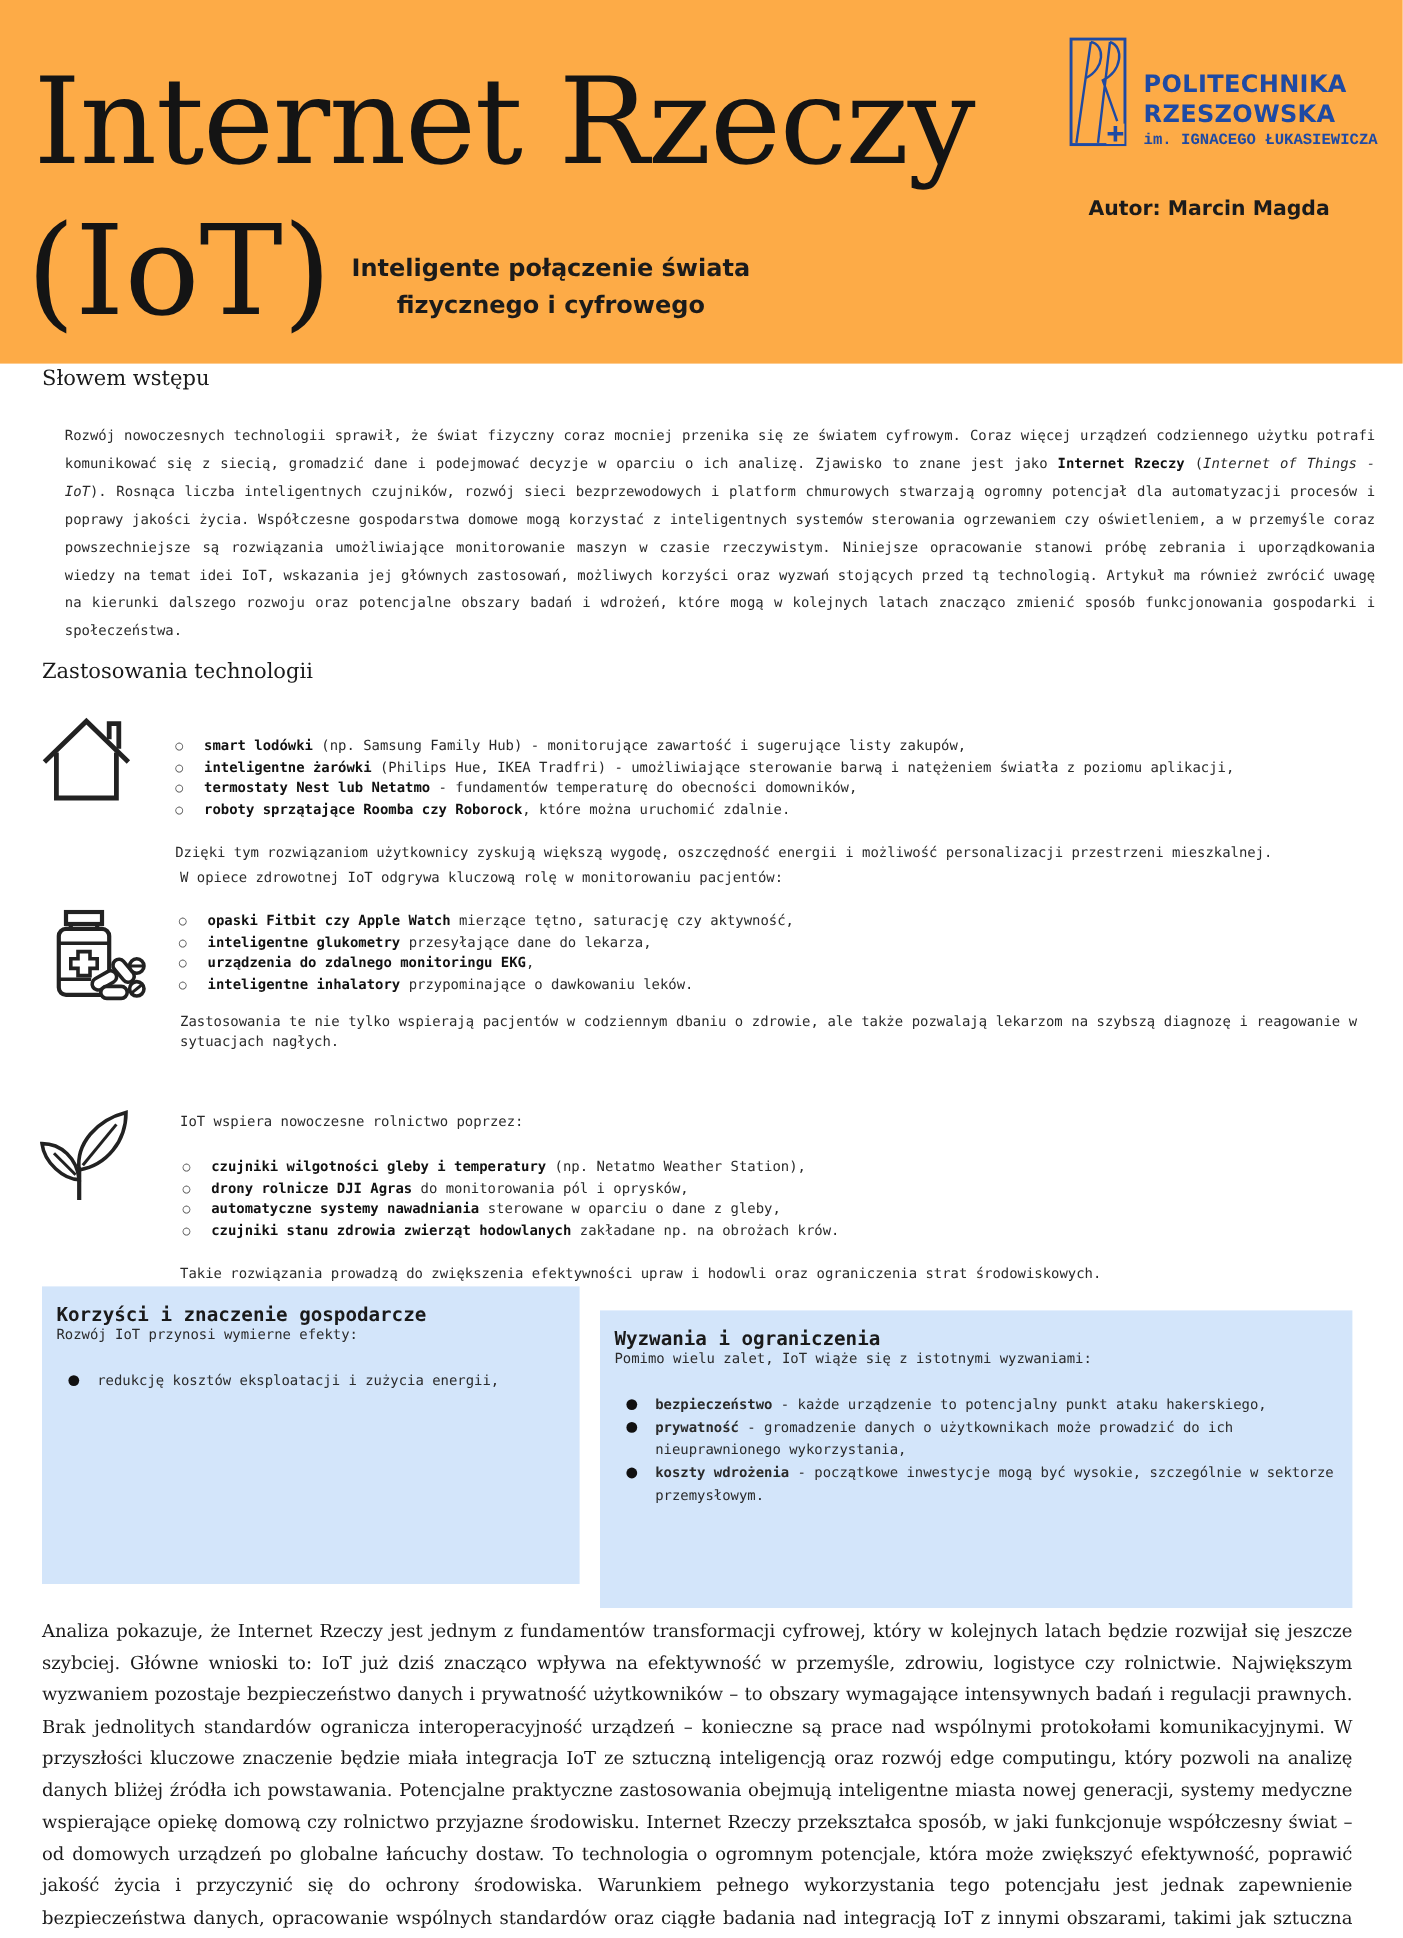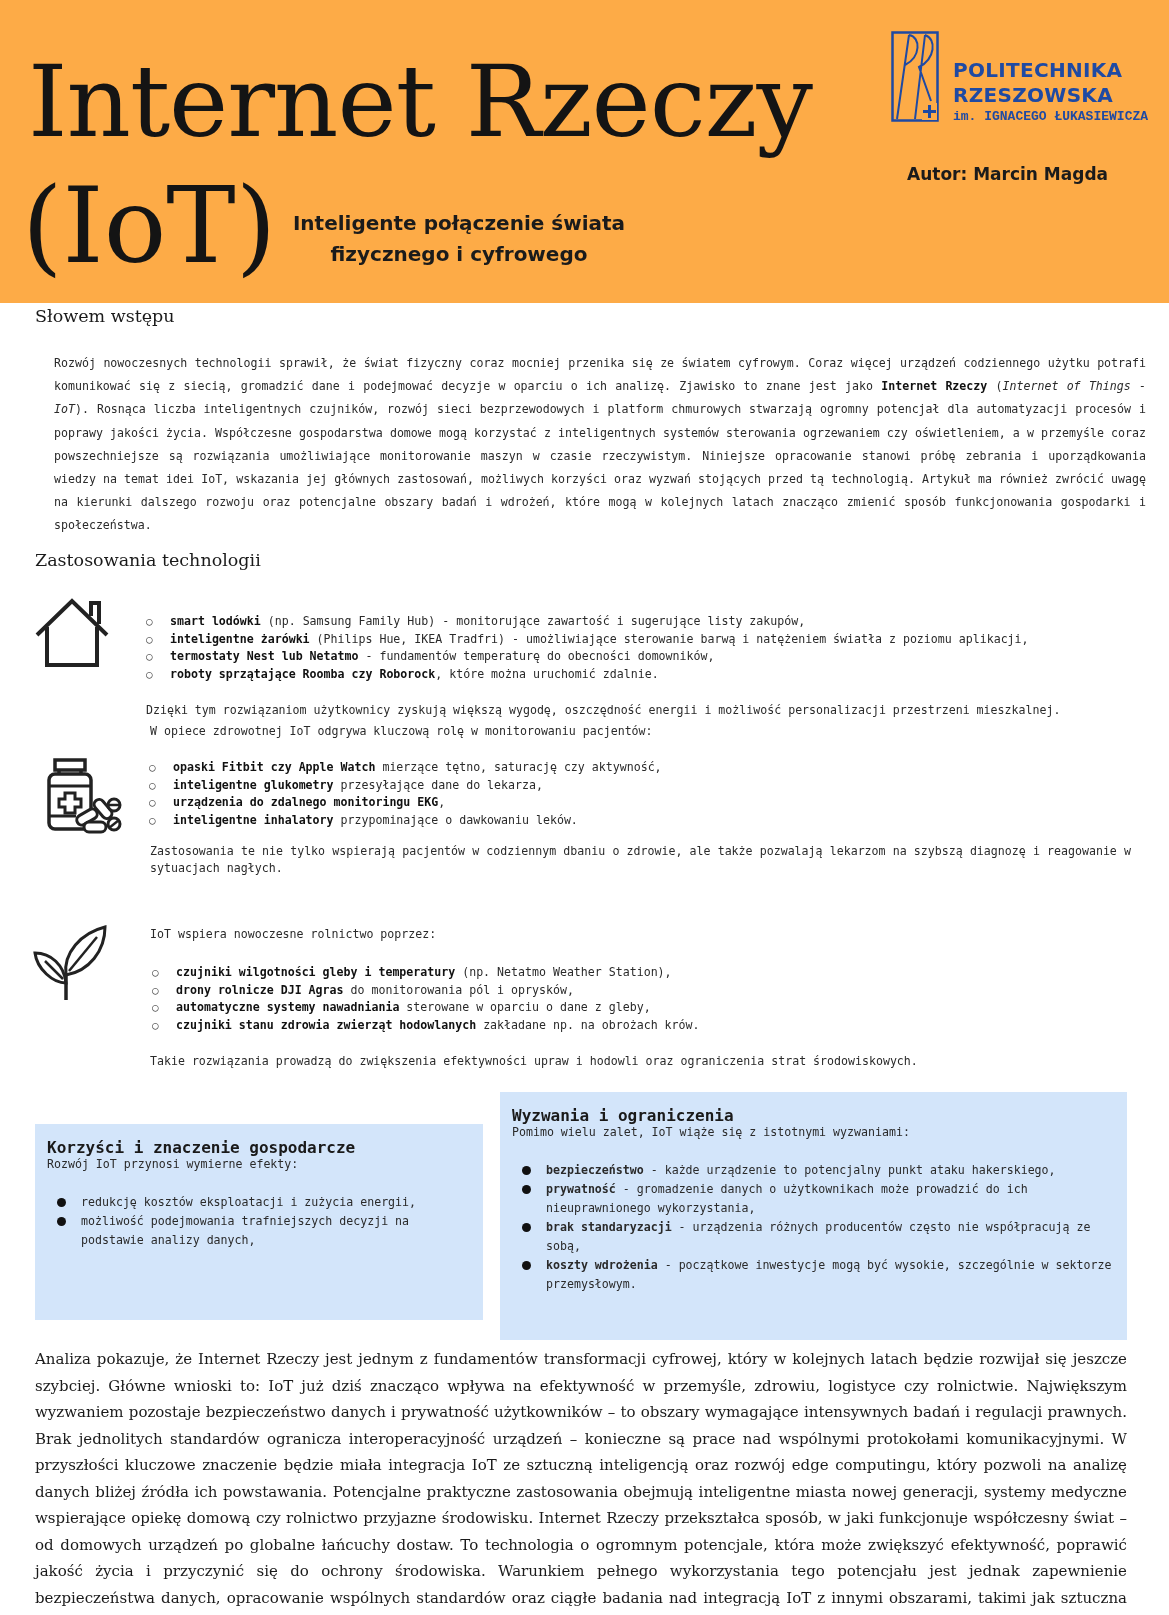--- a/index.html
+++ b/index.html
@@ -117,33 +117,31 @@
   <p>IoT wspiera nowoczesne rolnictwo poprzez:</p>
   <ul class="list" style="margin-top:21px; padding-left:2px;">
     <li><span class="bullet">○</span><b>czujniki wilgotności gleby i temperatury</b><span> (np. Netatmo Weather Station),</span></li>
     <li><span class="bullet">○</span><b>drony rolnicze DJI Agras</b><span> do monitorowania pól i oprysków,</span></li>
     <li><span class="bullet">○</span><b>automatyczne systemy nawadniania</b><span> sterowane w oparciu o dane z gleby,</span></li>
     <li><span class="bullet">○</span><b>czujniki stanu zdrowia zwierząt hodowlanych</b><span> zakładane np. na obrożach krów.</span></li>
   </ul>
   <p style="margin-top:19px;">Takie rozwiązania prowadzą do zwiększenia efektywności upraw i hodowli oraz ograniczenia strat środowiskowych.</p>
 </div>
 
-<div class="box mono" style="left:35px; top:1124px; width:448px; height:196px;">
+<div class="box mono" style="left:35px; top:1072px; width:448px; height:248px;">
   <div class="box-title">Korzyści i znaczenie gospodarcze</div>
   <div class="box-intro">Rozwój IoT przynosi wymierne efekty:</div>
   <ul>
     <li><span class="dot"></span><span>redukcję kosztów eksploatacji i zużycia energii,</span></li>
-    <li><span class="dot"></span><span>możliwość podejmowania trafniejszych decyzji na podstawie analizy danych,</span></li>
   </ul>
 </div>
 
 <div class="box mono" style="left:500px; top:1092px; width:627px; height:248px;">
   <div class="box-title">Wyzwania i ograniczenia</div>
   <div class="box-intro">Pomimo wielu zalet, IoT wiąże się z istotnymi wyzwaniami:</div>
   <ul>
     <li><span class="dot"></span><b>bezpieczeństwo</b><span> - każde urządzenie to potencjalny punkt ataku hakerskiego,</span></li>
     <li><span class="dot"></span><b>prywatność</b><span> - gromadzenie danych o użytkownikach może prowadzić do ich nieuprawnionego wykorzystania,</span></li>
-    <li><span class="dot"></span><b>brak standaryzacji</b><span> - urządzenia różnych producentów często nie współpracują ze sobą,</span></li>
     <li><span class="dot"></span><b>koszty wdrożenia</b><span> - początkowe inwestycje mogą być wysokie, szczególnie w sektorze przemysłowym.</span></li>
   </ul>
 </div>
 
 <p class="conclusion">Analiza pokazuje, że Internet Rzeczy jest jednym z fundamentów transformacji cyfrowej, który w kolejnych latach będzie rozwijał się jeszcze szybciej. Główne wnioski to:  IoT już dziś znacząco wpływa na efektywność w przemyśle, zdrowiu, logistyce czy rolnictwie. Największym wyzwaniem pozostaje bezpieczeństwo danych i prywatność użytkowników – to obszary wymagające intensywnych badań i regulacji prawnych. Brak jednolitych standardów ogranicza interoperacyjność urządzeń – konieczne są prace nad wspólnymi protokołami komunikacyjnymi. W przyszłości kluczowe znaczenie będzie miała integracja IoT ze sztuczną inteligencją oraz rozwój edge computingu, który pozwoli na analizę danych bliżej źródła ich powstawania. Potencjalne praktyczne zastosowania obejmują inteligentne miasta nowej generacji, systemy medyczne wspierające opiekę domową czy rolnictwo przyjazne środowisku.  Internet Rzeczy przekształca sposób, w jaki funkcjonuje współczesny świat – od domowych urządzeń po globalne łańcuchy dostaw. To technologia o ogromnym potencjale, która może zwiększyć efektywność, poprawić jakość życia i przyczynić się do ochrony środowiska. Warunkiem pełnego wykorzystania tego potencjału jest jednak zapewnienie bezpieczeństwa danych, opracowanie wspólnych standardów oraz ciągłe badania nad integracją IoT z innymi obszarami, takimi jak sztuczna inteligencja czy robotyka.</p>
 
 </body></html>

